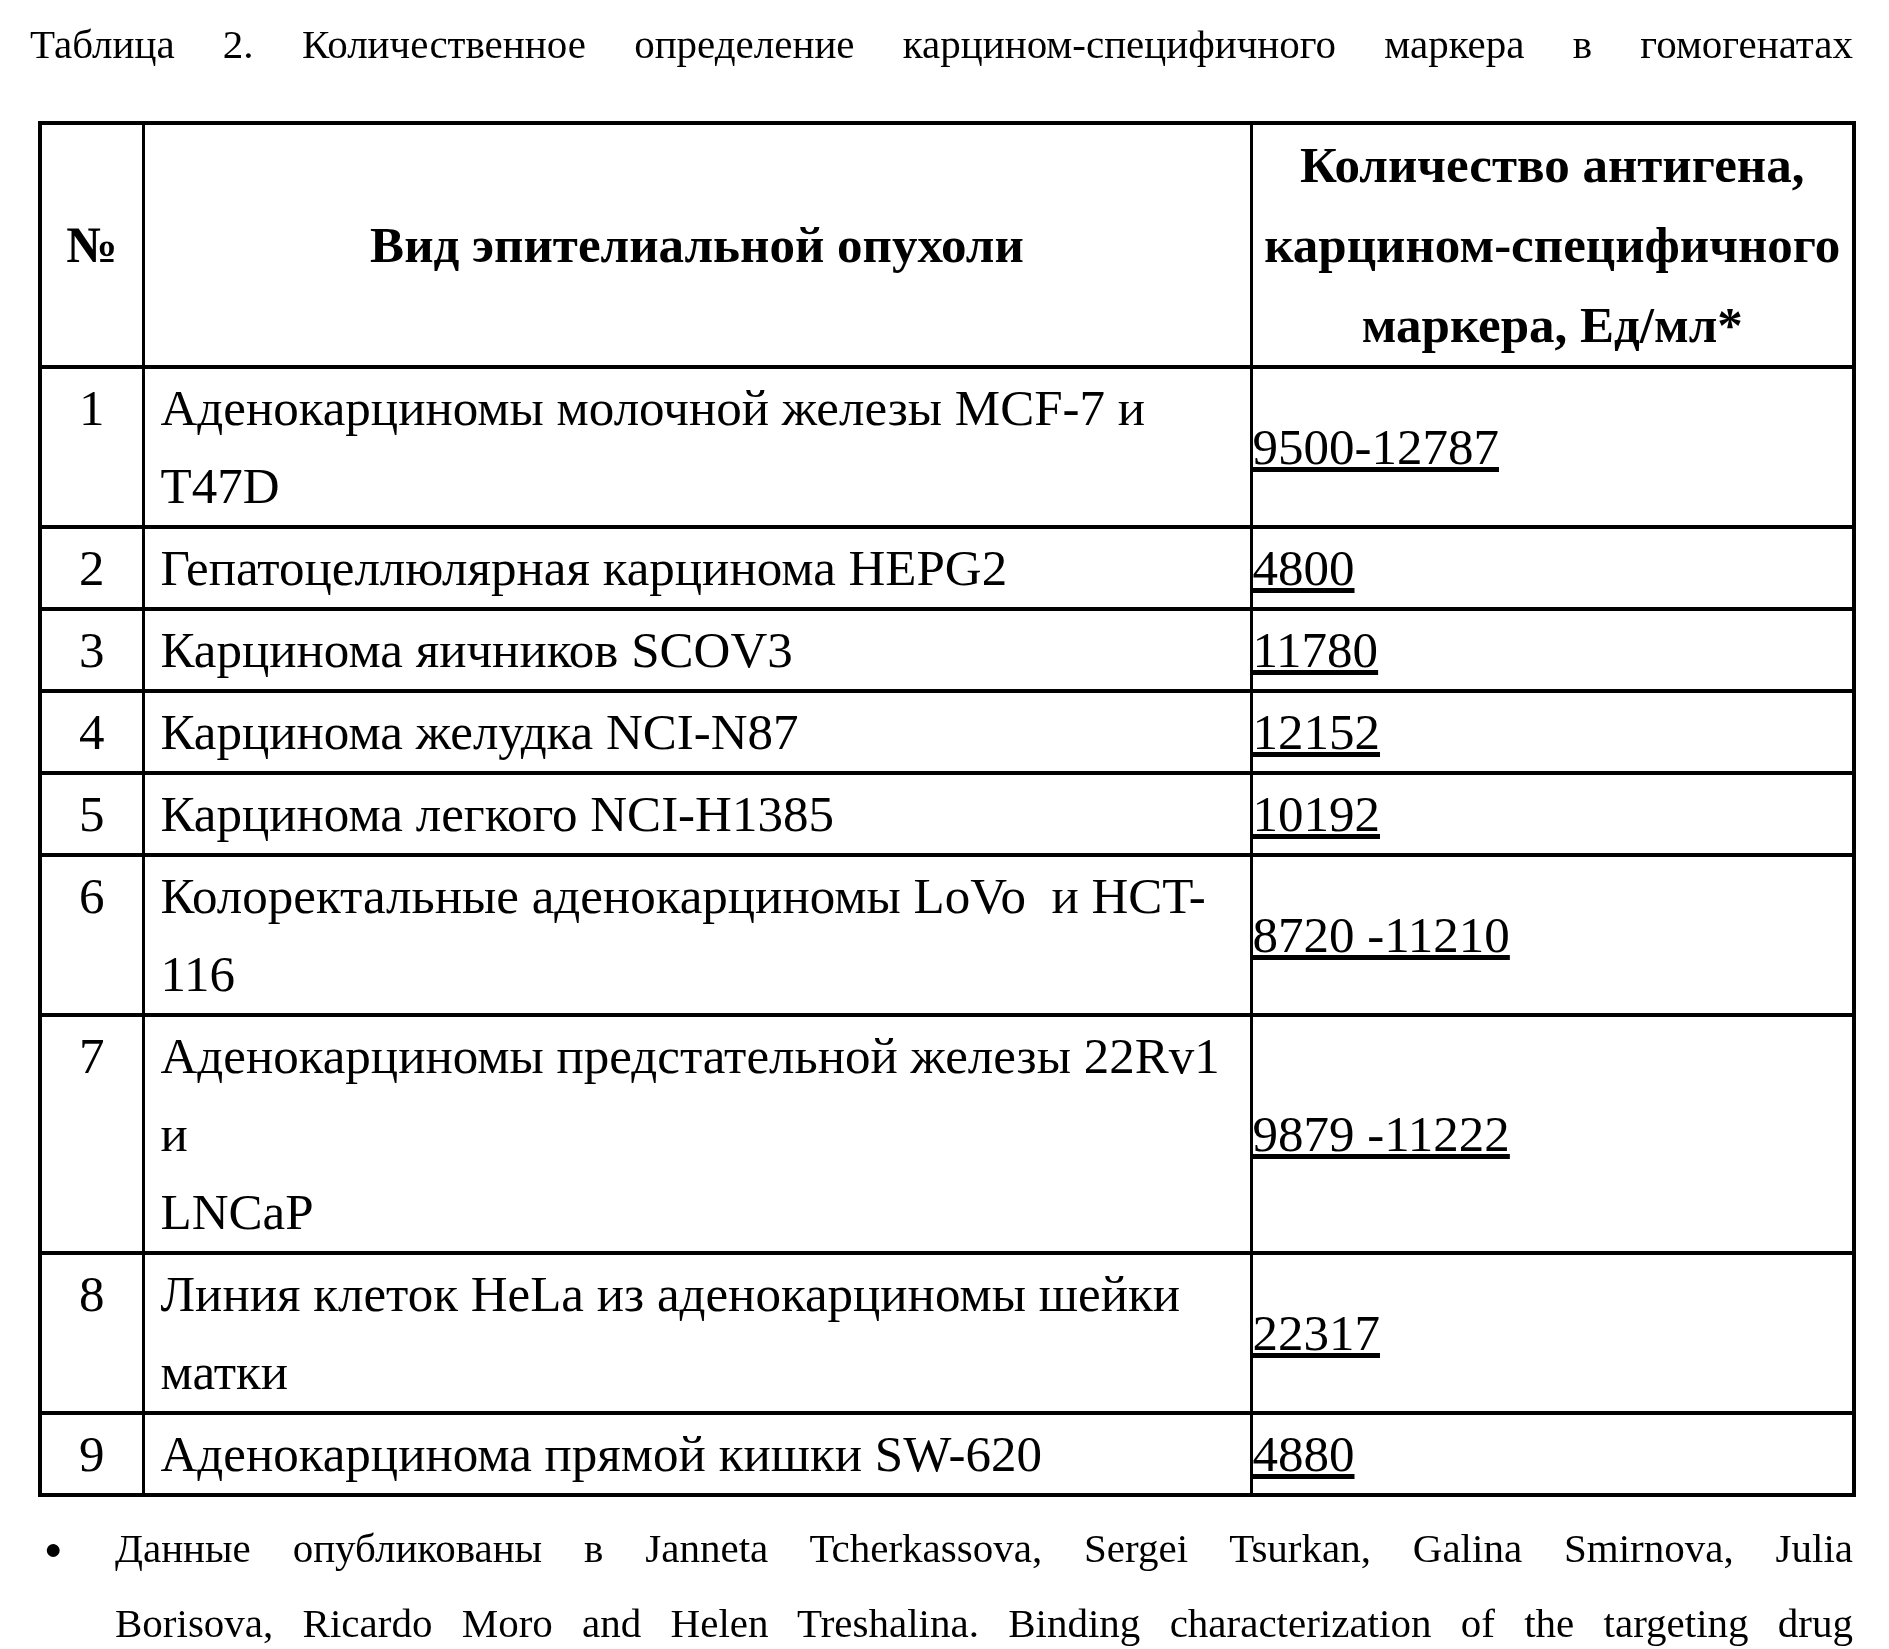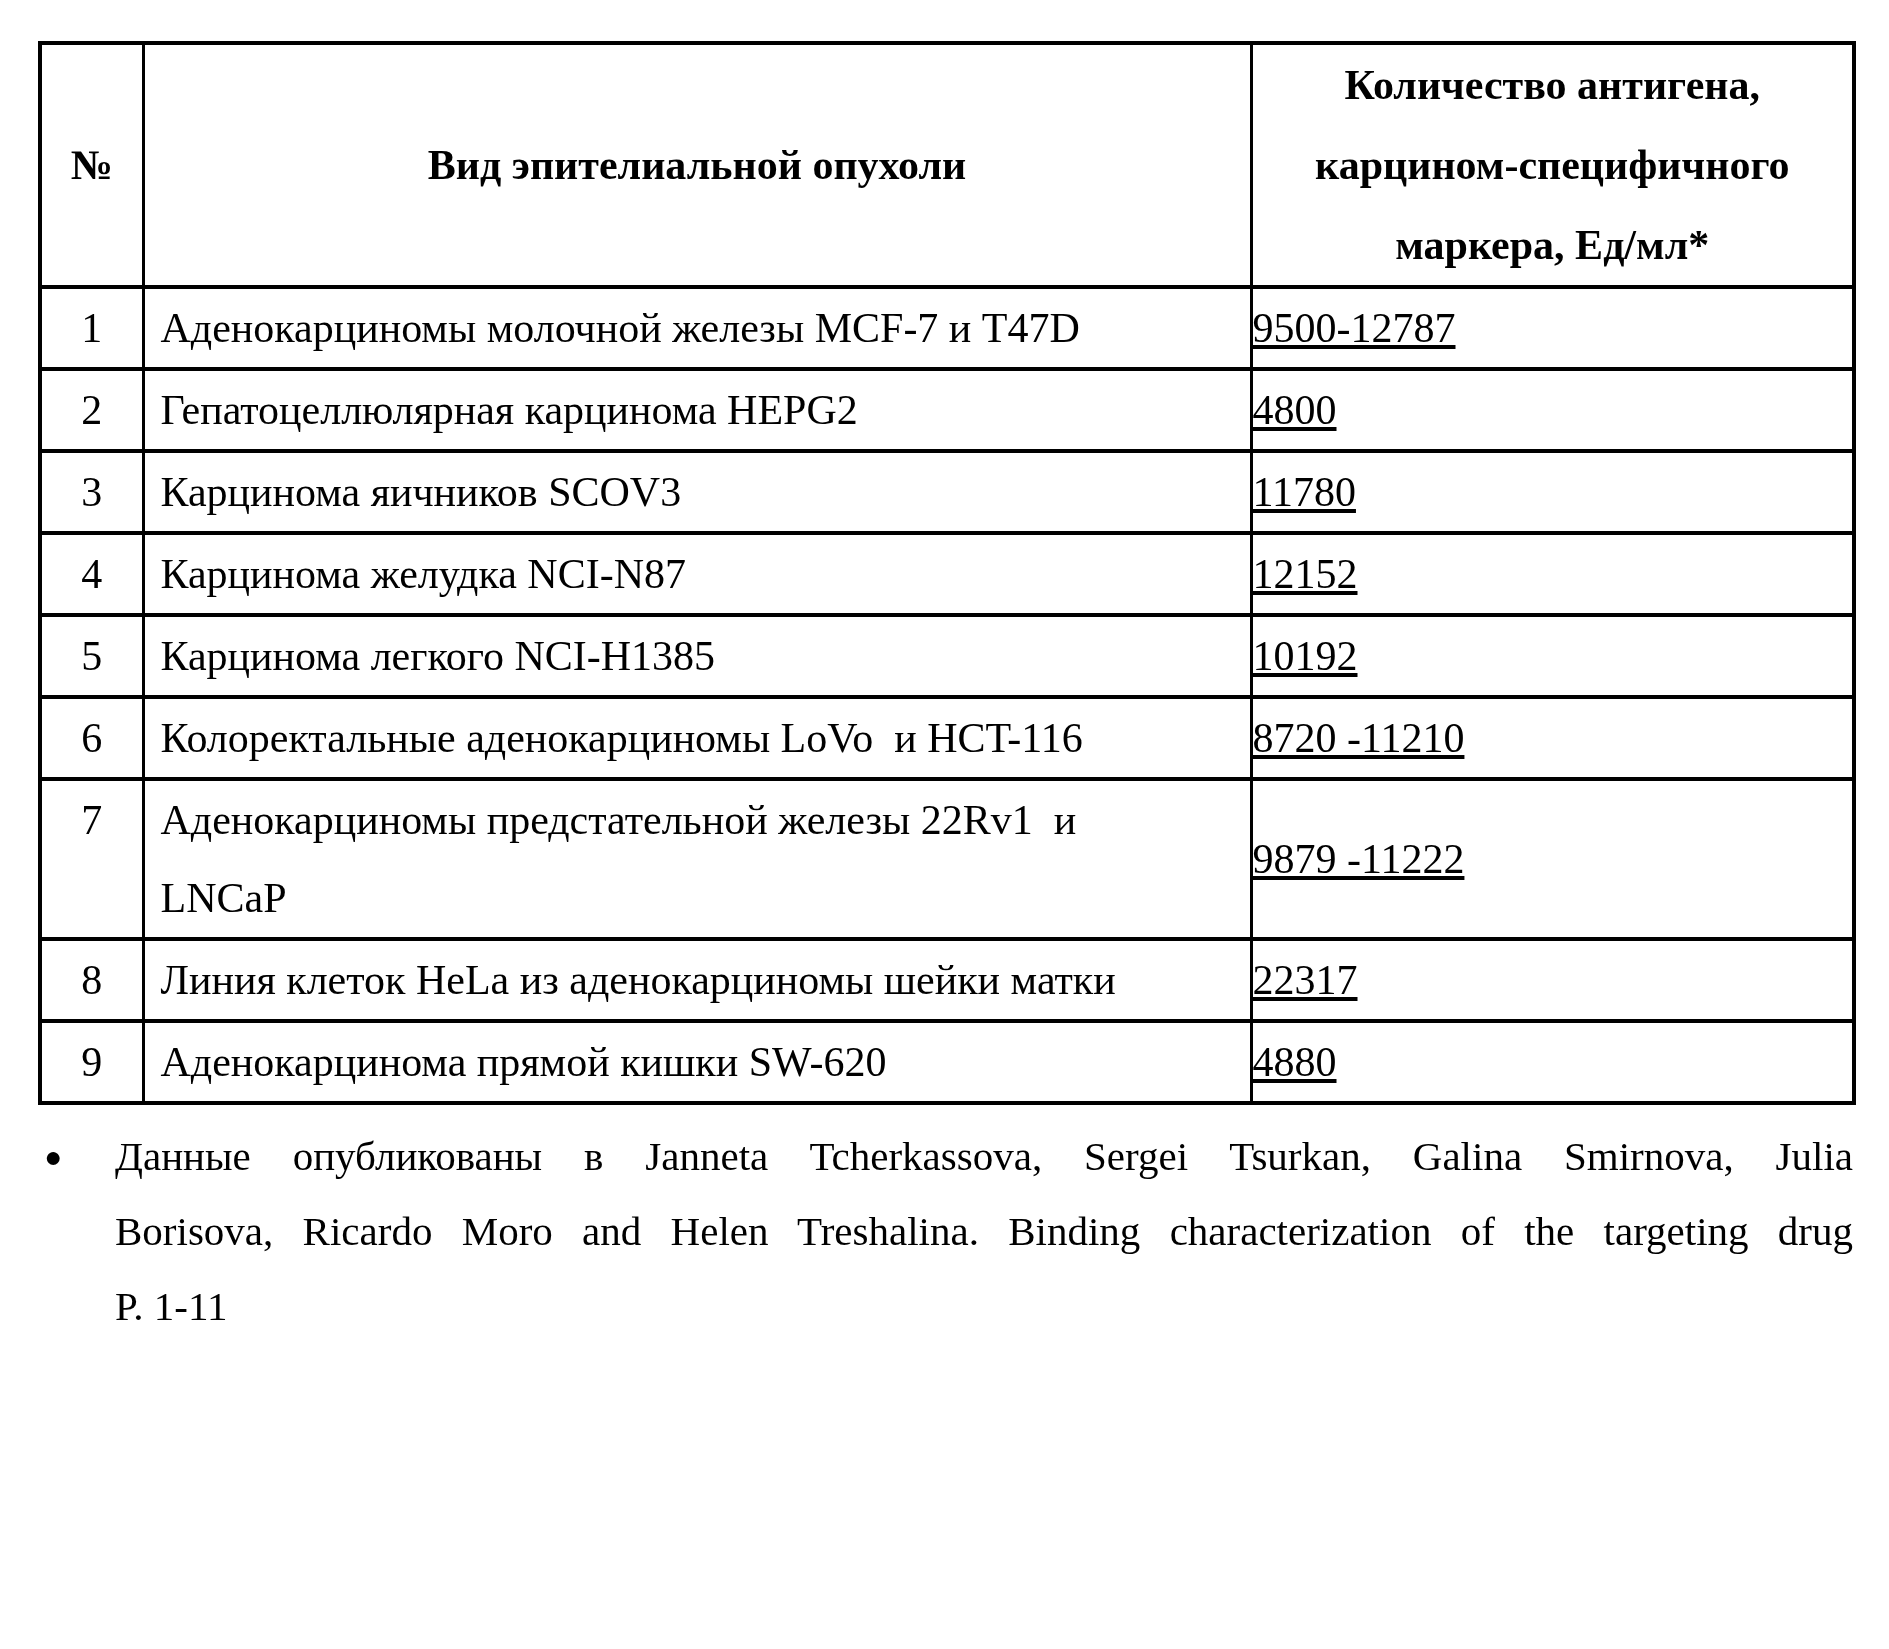--- a/index.html
+++ b/index.html
@@ -34,21 +34,21 @@
     border-collapse: collapse;
     border: 4px solid #000;
     table-layout: fixed;
   }
   col.c-num   { width: 103px; }
   col.c-tumor { width: 1108px; }
   col.c-value { width: 603px; }
   th, td {
     border-left: 3px solid #000;
     border-top: 4px solid #000;
-    font-size: 42px;
+    font-size: 51px;
     padding: 0;
   }
   th {
     font-weight: 700;
     text-align: center;
     vertical-align: middle;
     height: 237px;
     line-height: 80px;
     white-space: pre-wrap;
   }
@@ -92,20 +92,21 @@
   .fn-line {
     white-space: pre-wrap;
   }
 </style>
 </head>
 <body>
 
 <div class="page">
 
   <div class="title">
+    <div class="title-line justify-line">Таблица 2. Количественное определение карцином-специфичного маркера в гомогенатах</div>
   </div>
 
   <table class="data-table">
     <colgroup>
       <col class="c-num">
       <col class="c-tumor">
       <col class="c-value">
     </colgroup>
     <thead>
       <tr>

